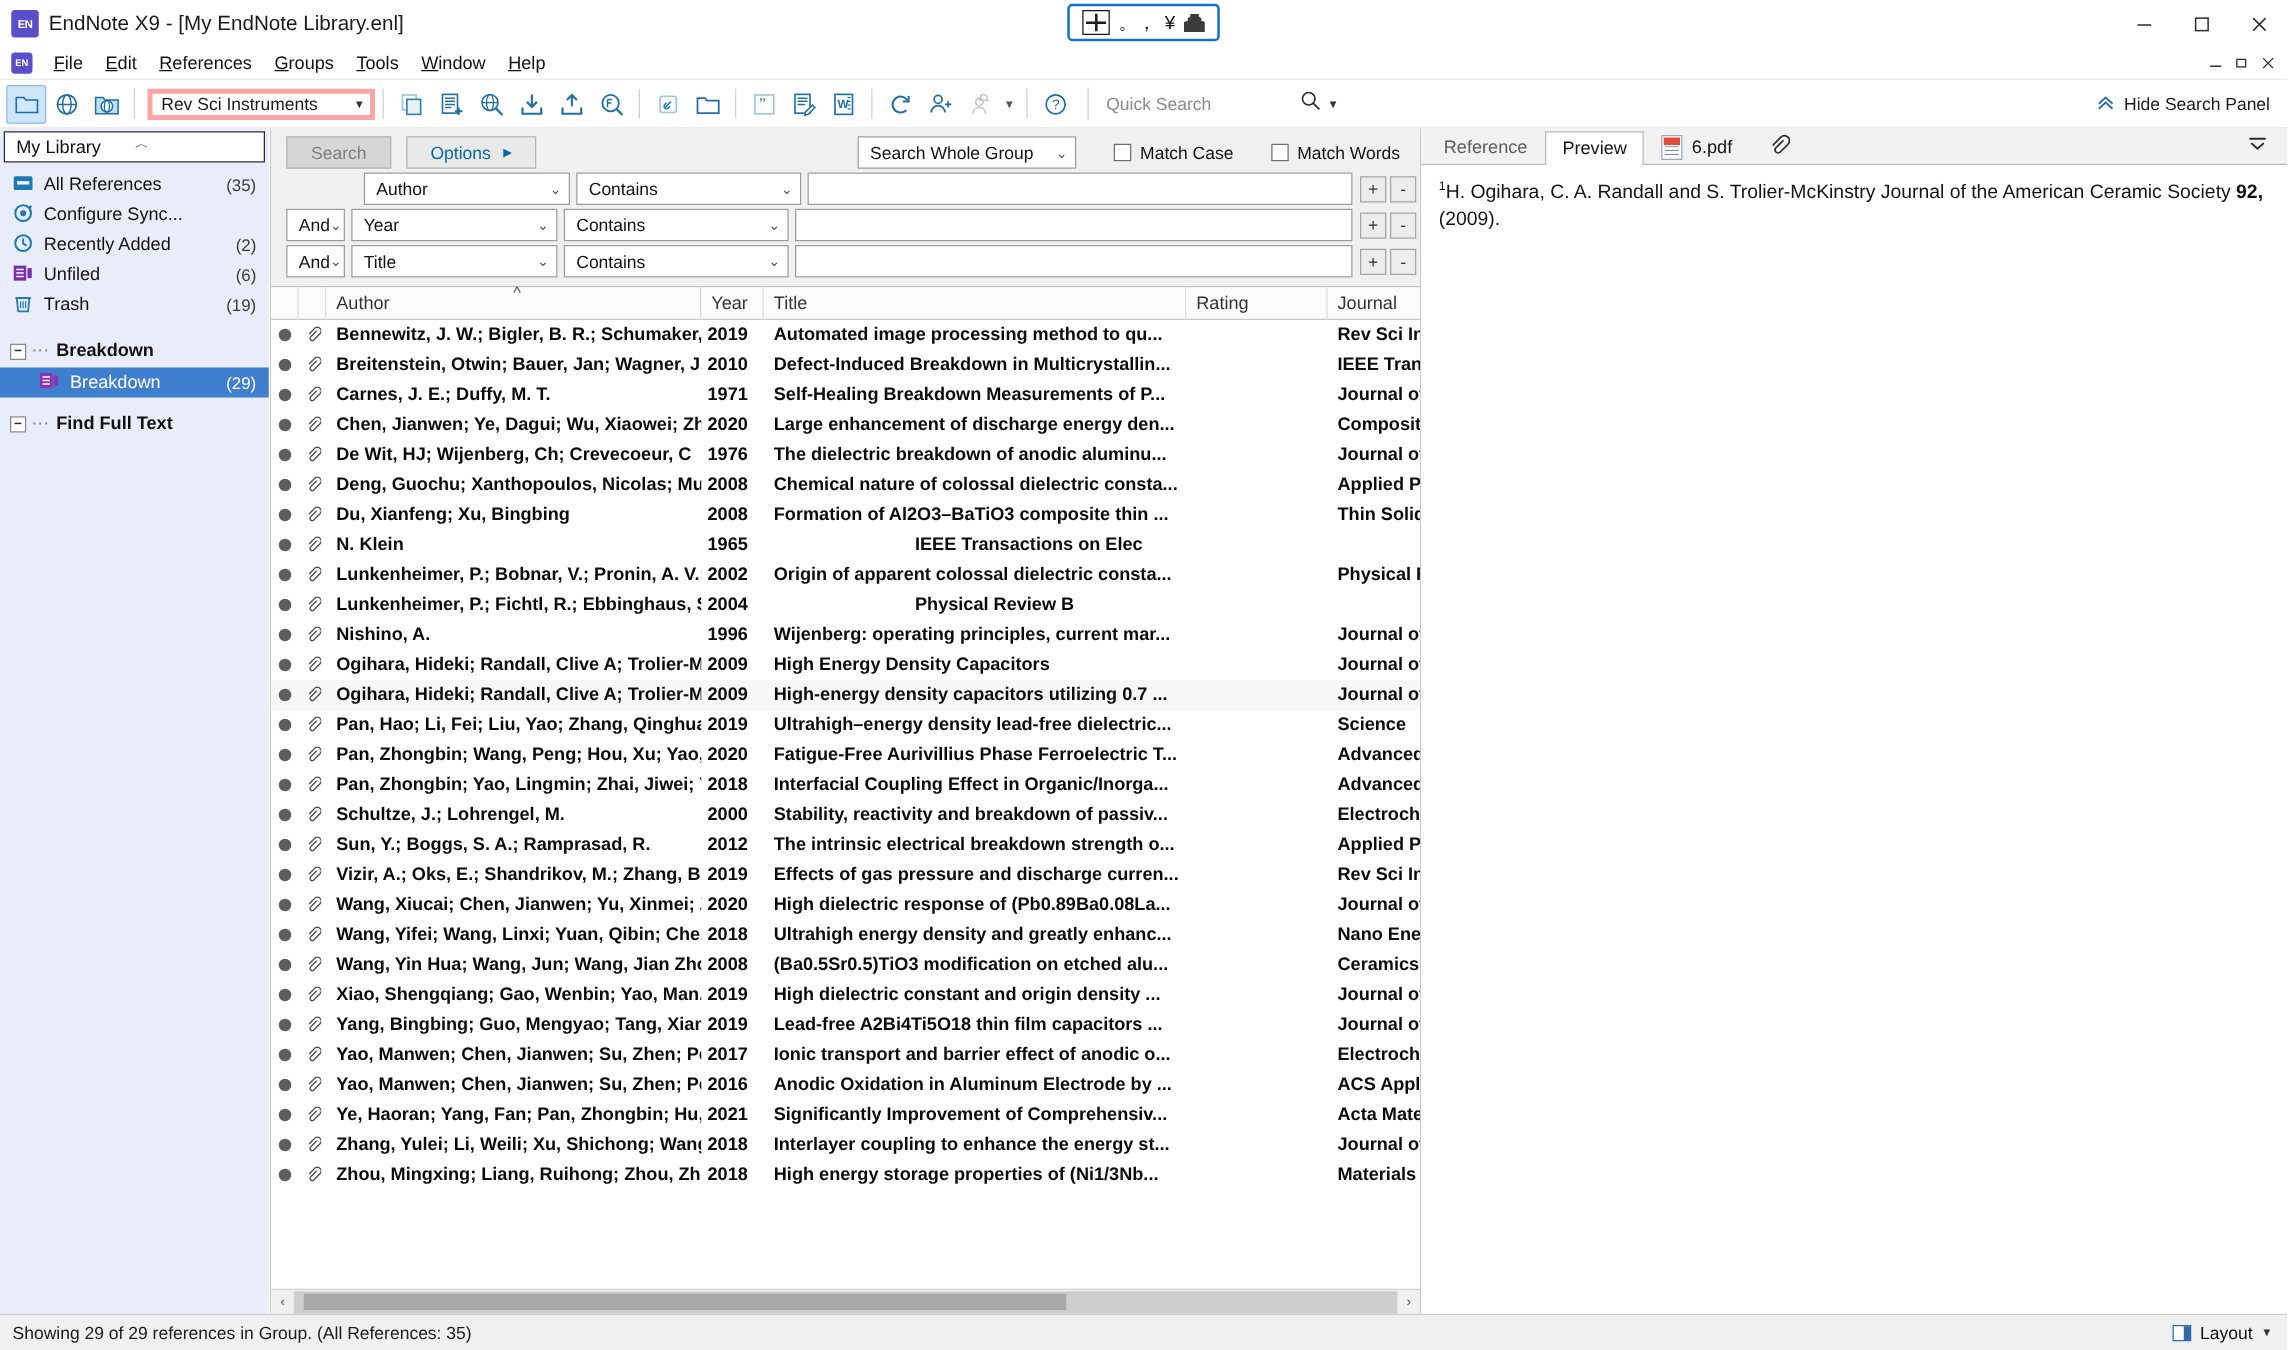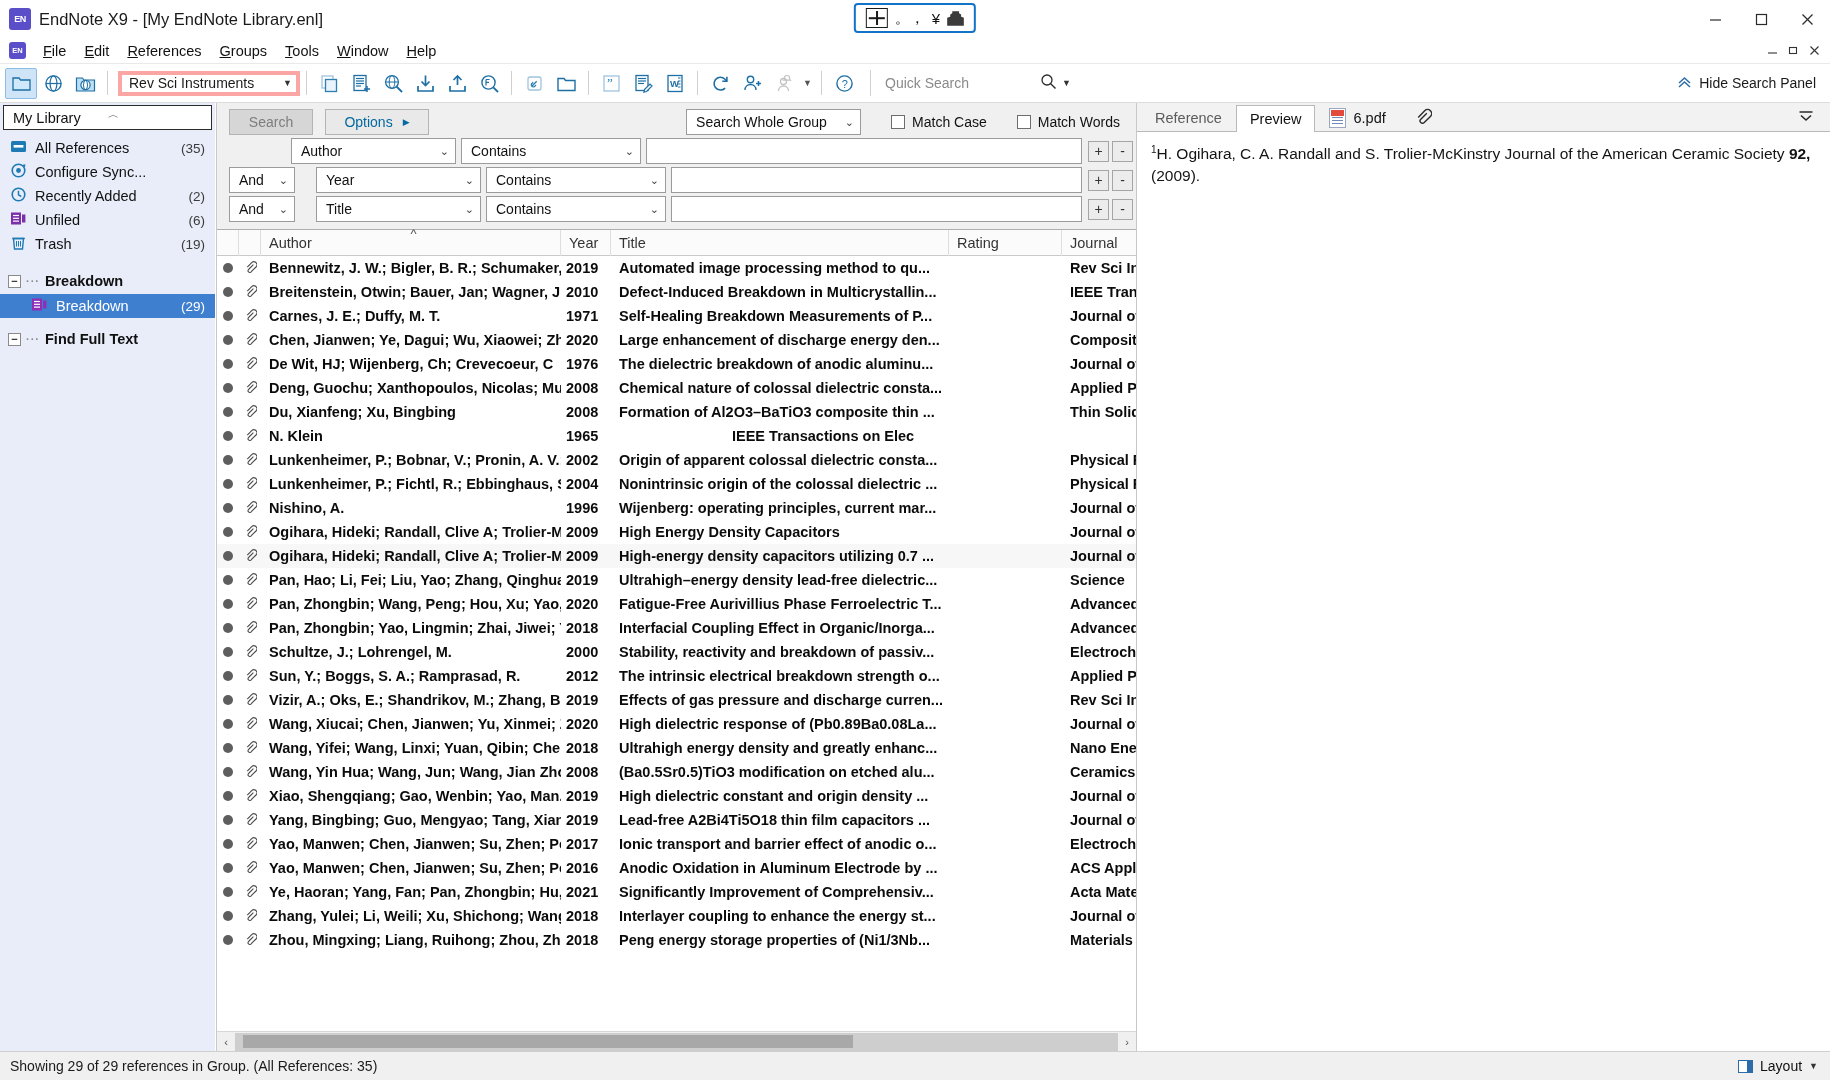--- a/index.html
+++ b/index.html
@@ -115,21 +115,21 @@
   .btn.options-btn { width:104px; background:#e9e9e9; color:#0369a1; gap:10px; }
   .sp-right { margin-left:auto; display:flex; align-items:center; gap:30px; padding-right:16px; }
   .sel {
     height:26px;border:1px solid #9b9b9b;background:#ffffff;display:flex;align-items:center;
     justify-content:space-between;padding:0 6px 0 9px;font-size:14px;color:#111;
   }
   .sel .cv { font-size:11px;color:#444; }
   .cbx { display:flex;align-items:center;gap:7px;font-size:14px;color:#111; }
   .cbx .box { width:14px;height:14px;border:1px solid #6e6e6e;background:#fff; }
   .sp-line { display:flex; align-items:center; gap:0px; padding: 3px 0 0 12px; }
-  .sp-line .conj { width:66px; margin-right:21px; }
+  .sp-line .conj { width:47px; margin-right:5px; }
   .sp-line .field { width:165px; margin-right:5px; }
   .sp-line .op { width:180px; margin-right:5px; }
   .sp-line .term { flex:1; height:26px; border:1px solid #9b9b9b; background:#ffffff; margin-right:6px; }
   .sp-line .pm { width:21px;height:21px;border:1px solid #a5a5a5;background:#ececec;display:flex;align-items:center;justify-content:center;font-size:14px;color:#333;margin-right:3px; }
 
   
   .tablewrap { flex:1; display:flex; flex-direction:column; min-height:0; background:#ffffff; }
   .thead { height:26px;min-height:26px;display:flex;align-items:center;background:#fbfbfb;border-bottom:1px solid #c9c9c9; font-size:14.5px;color:#333; }
   .th { height:26px;display:flex;align-items:center;border-right:1px solid #dedede;padding-left:8px; position:relative; }
   .th.sorted::after { content:"^"; position:absolute; left:50%; top:-4px; font-size:13px; color:#555; }
@@ -754,21 +754,20 @@
                 <div class="td c-dot" style="justify-content: center; padding-left: 0px;">
                   <span class="dot"></span>
                 </div>
                 <div class="td c-clip clip" style="justify-content: center; padding-left: 0px;">
                   <svg width="13" height="14" viewBox="0 0 13 14">
                     <path d="M9.4 3.6l-4.6 4.6a1.8 1.8 0 102.5 2.5l4.7-4.7a3 3 0 10-4.3-4.3L3.3 6.2" fill="none" stroke="#4b4b4b" stroke-width="1.1"></path>
                   </svg>
                 </div>
                 <div class="td c-auth">Lunkenheimer, P.; Fichtl, R.; Ebbinghaus, S....</div>
                 <div class="td c-year">2004</div>
-                <div class="td c-title">Nonintrinsic origin of the colossal dielectric ...</div>
                 <div class="td c-rate"></div>
                 <div class="td c-jour">Physical Review B</div>
               </div>
               <div class="trow">
                 <div class="td c-dot" style="justify-content: center; padding-left: 0px;">
                   <span class="dot"></span>
                 </div>
                 <div class="td c-clip clip" style="justify-content: center; padding-left: 0px;">
                   <svg width="13" height="14" viewBox="0 0 13 14">
                     <path d="M9.4 3.6l-4.6 4.6a1.8 1.8 0 102.5 2.5l4.7-4.7a3 3 0 10-4.3-4.3L3.3 6.2" fill="none" stroke="#4b4b4b" stroke-width="1.1"></path>
@@ -1039,21 +1038,21 @@
                 <div class="td c-dot" style="justify-content: center; padding-left: 0px;">
                   <span class="dot"></span>
                 </div>
                 <div class="td c-clip clip" style="justify-content: center; padding-left: 0px;">
                   <svg width="13" height="14" viewBox="0 0 13 14">
                     <path d="M9.4 3.6l-4.6 4.6a1.8 1.8 0 102.5 2.5l4.7-4.7a3 3 0 10-4.3-4.3L3.3 6.2" fill="none" stroke="#4b4b4b" stroke-width="1.1"></path>
                   </svg>
                 </div>
                 <div class="td c-auth">Zhou, Mingxing; Liang, Ruihong; Zhou, Zhi...</div>
                 <div class="td c-year">2018</div>
-                <div class="td c-title">Peng energy storage properties of (Ni1/3Nb...</div>
+                <div class="td c-title">High energy storage properties of (Ni1/3Nb...</div>
                 <div class="td c-rate"></div>
                 <div class="td c-jour">Materials Research Bulle</div>
               </div>
             </div>
           <div class="hscroll">
             <div class="hs-arrow">‹</div>
             <div class="hs-track">
               <div class="hs-thumb"></div>
             </div>
             <div class="hs-arrow">›</div>

